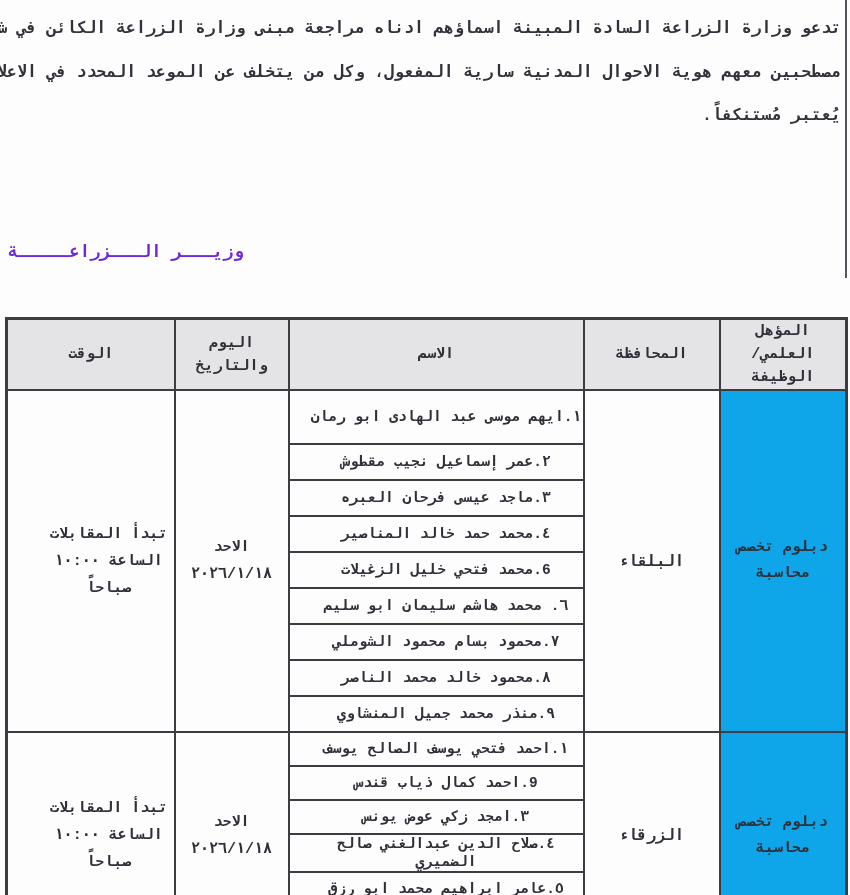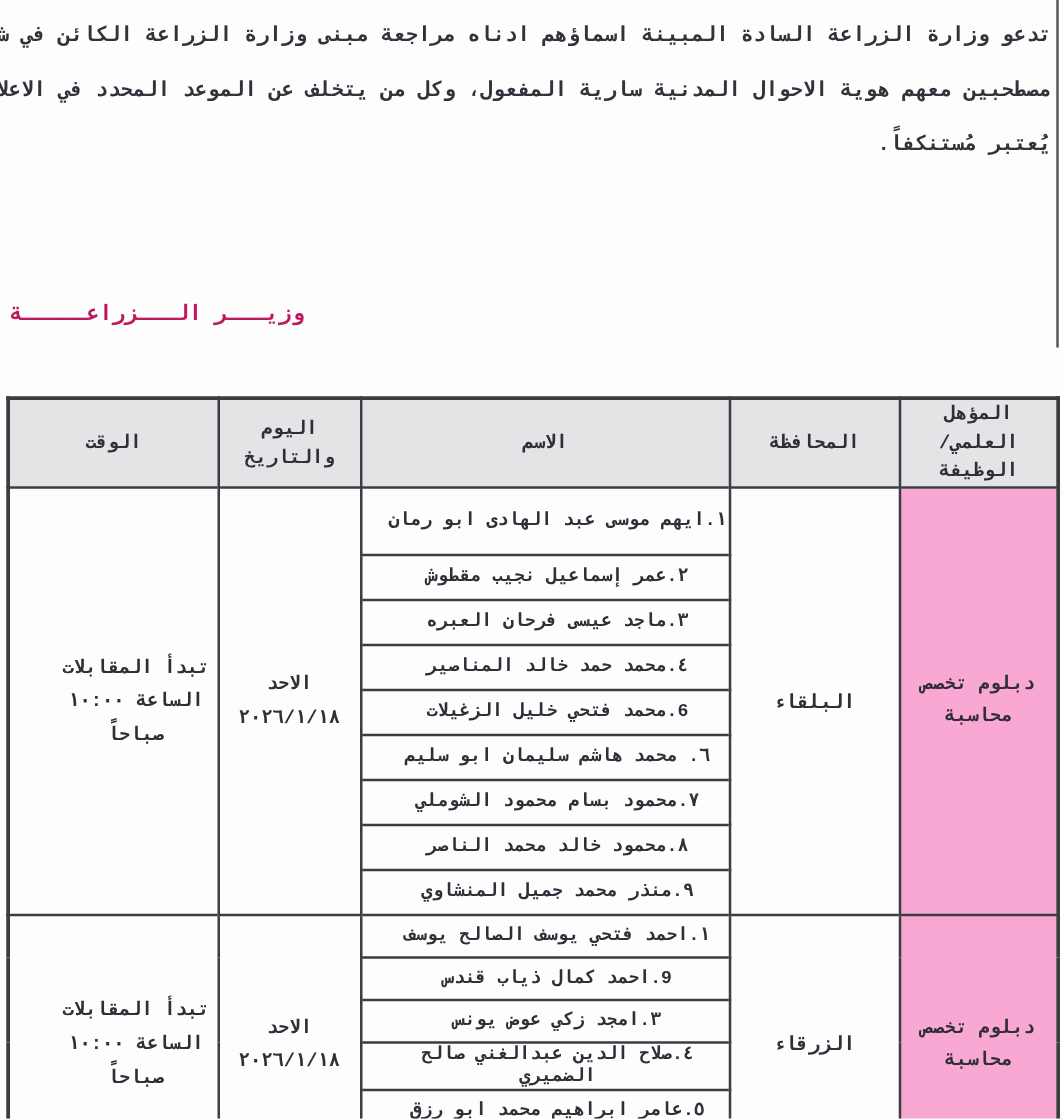--- a/index.html
+++ b/index.html
@@ -47,21 +47,21 @@
   }
   .signature {
     position: absolute;
     top: 241px;
     left: 8px;
     width: 260px;
     font-size: 17px;
     font-weight: bold;
     text-align: left;
     direction: rtl;
-    color: #be185d;
+    color: #6d28d9;
   }
   
   table.schedule {
     position: absolute;
     top: 317px;
     left: 5px;
     width: 840px;
     border-collapse: collapse;
     table-layout: fixed;
     direction: rtl;
@@ -77,21 +77,21 @@
     overflow: hidden;
   }
   table.schedule { border: 3px solid #3c3c42; }
   th.hdr {
     background: #e4e4e6;
     height: 53px;
     font-size: 15px;
     line-height: 23px;
   }
   td.qual {
-    background: #f9a8d4;
+    background: #0ea5e9;
     font-size: 15px;
     line-height: 26px;
   }
   td.gov { font-size: 15.5px; }
   td.date { font-size: 15px; line-height: 27px; }
   td.time { font-size: 15px; line-height: 27px; padding-left: 36px; }
   td.name { font-size: 14.5px; line-height: 18px; white-space: nowrap; padding-left: 20px; }
   tr.h54 { height: 54px; }
   tr.h36 { height: 36px; }
   tr.h34 { height: 34px; }

